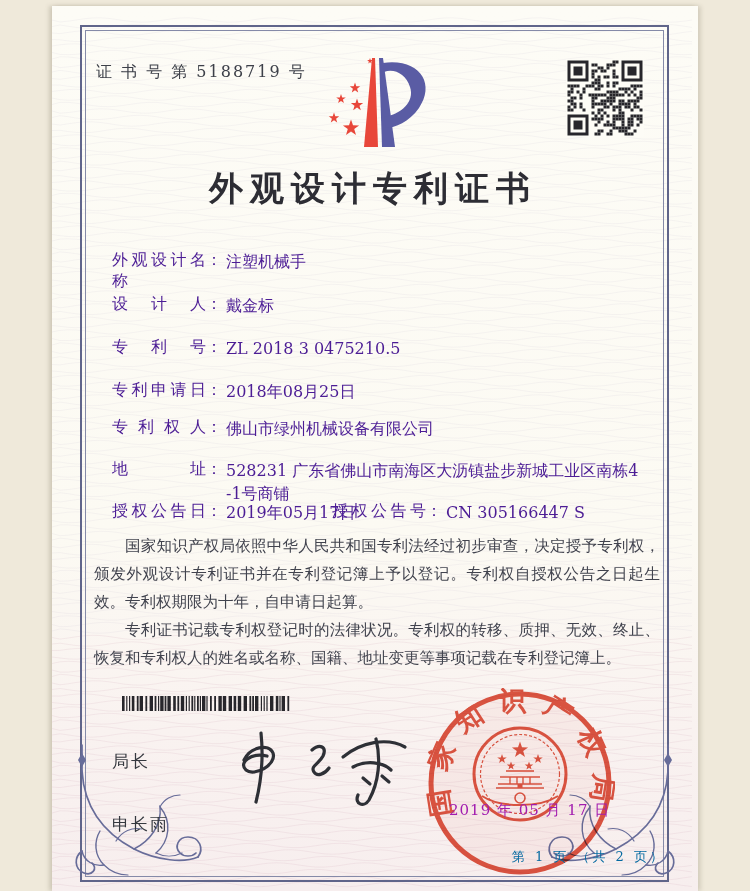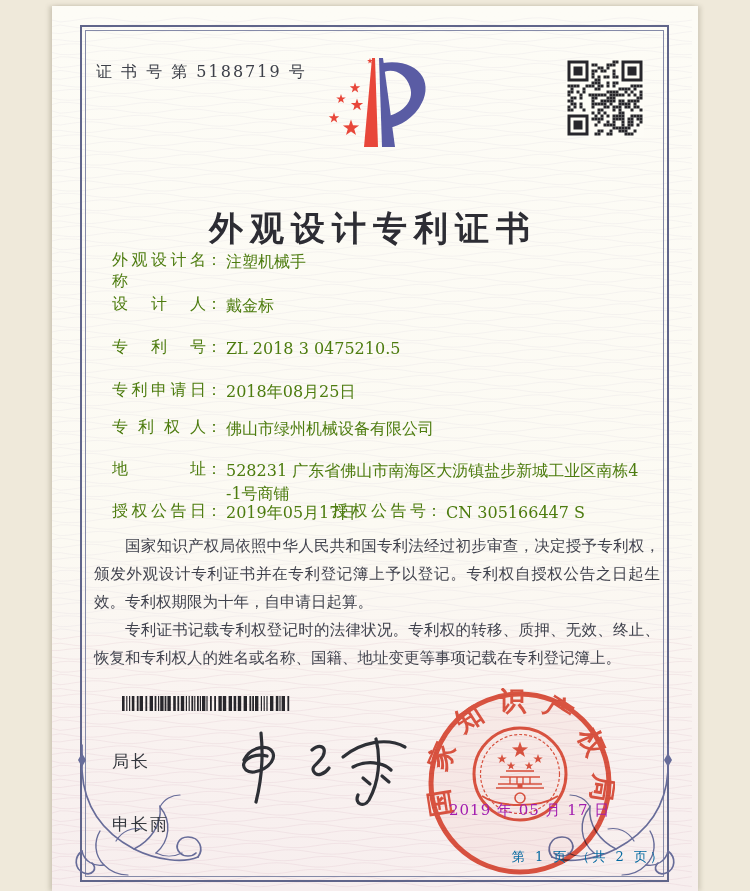--- a/index.html
+++ b/index.html
@@ -26,24 +26,24 @@
   .cert-number{
     position:absolute;left:96px;top:62px;
     font-size:16px;letter-spacing:2px;color:#3d4049;
   }
   .logo-svg{position:absolute;left:322px;top:50px;width:122px;height:114px;}
   .qr-svg{position:absolute;left:566px;top:59px;width:78px;height:78px;}
 
   .cert-title{
     position:absolute;left:80px;top:166px;width:586px;
     text-align:center;font-size:34px;font-weight:bold;
-    letter-spacing:7px;color:#2d2d34;margin-top:40px;
-  }
-
-  .frow{position:absolute;left:112px;font-size:16px;color:#4d7c0f;}
+    letter-spacing:7px;color:#2d2d34;
+  }
+
+  .frow{position:absolute;left:112px;font-size:16px;color:#4c1d95;}
   .flabel{
     display:inline-block;width:94px;
     text-align:justify;text-align-last:justify;
     vertical-align:top;
   }
   .fcolon{display:inline-block;margin:0 4px 0 0;vertical-align:top;}
   .fvalue{
     display:inline-block;max-width:445px;vertical-align:top;
     white-space:pre-line;line-height:1.45;
   }

